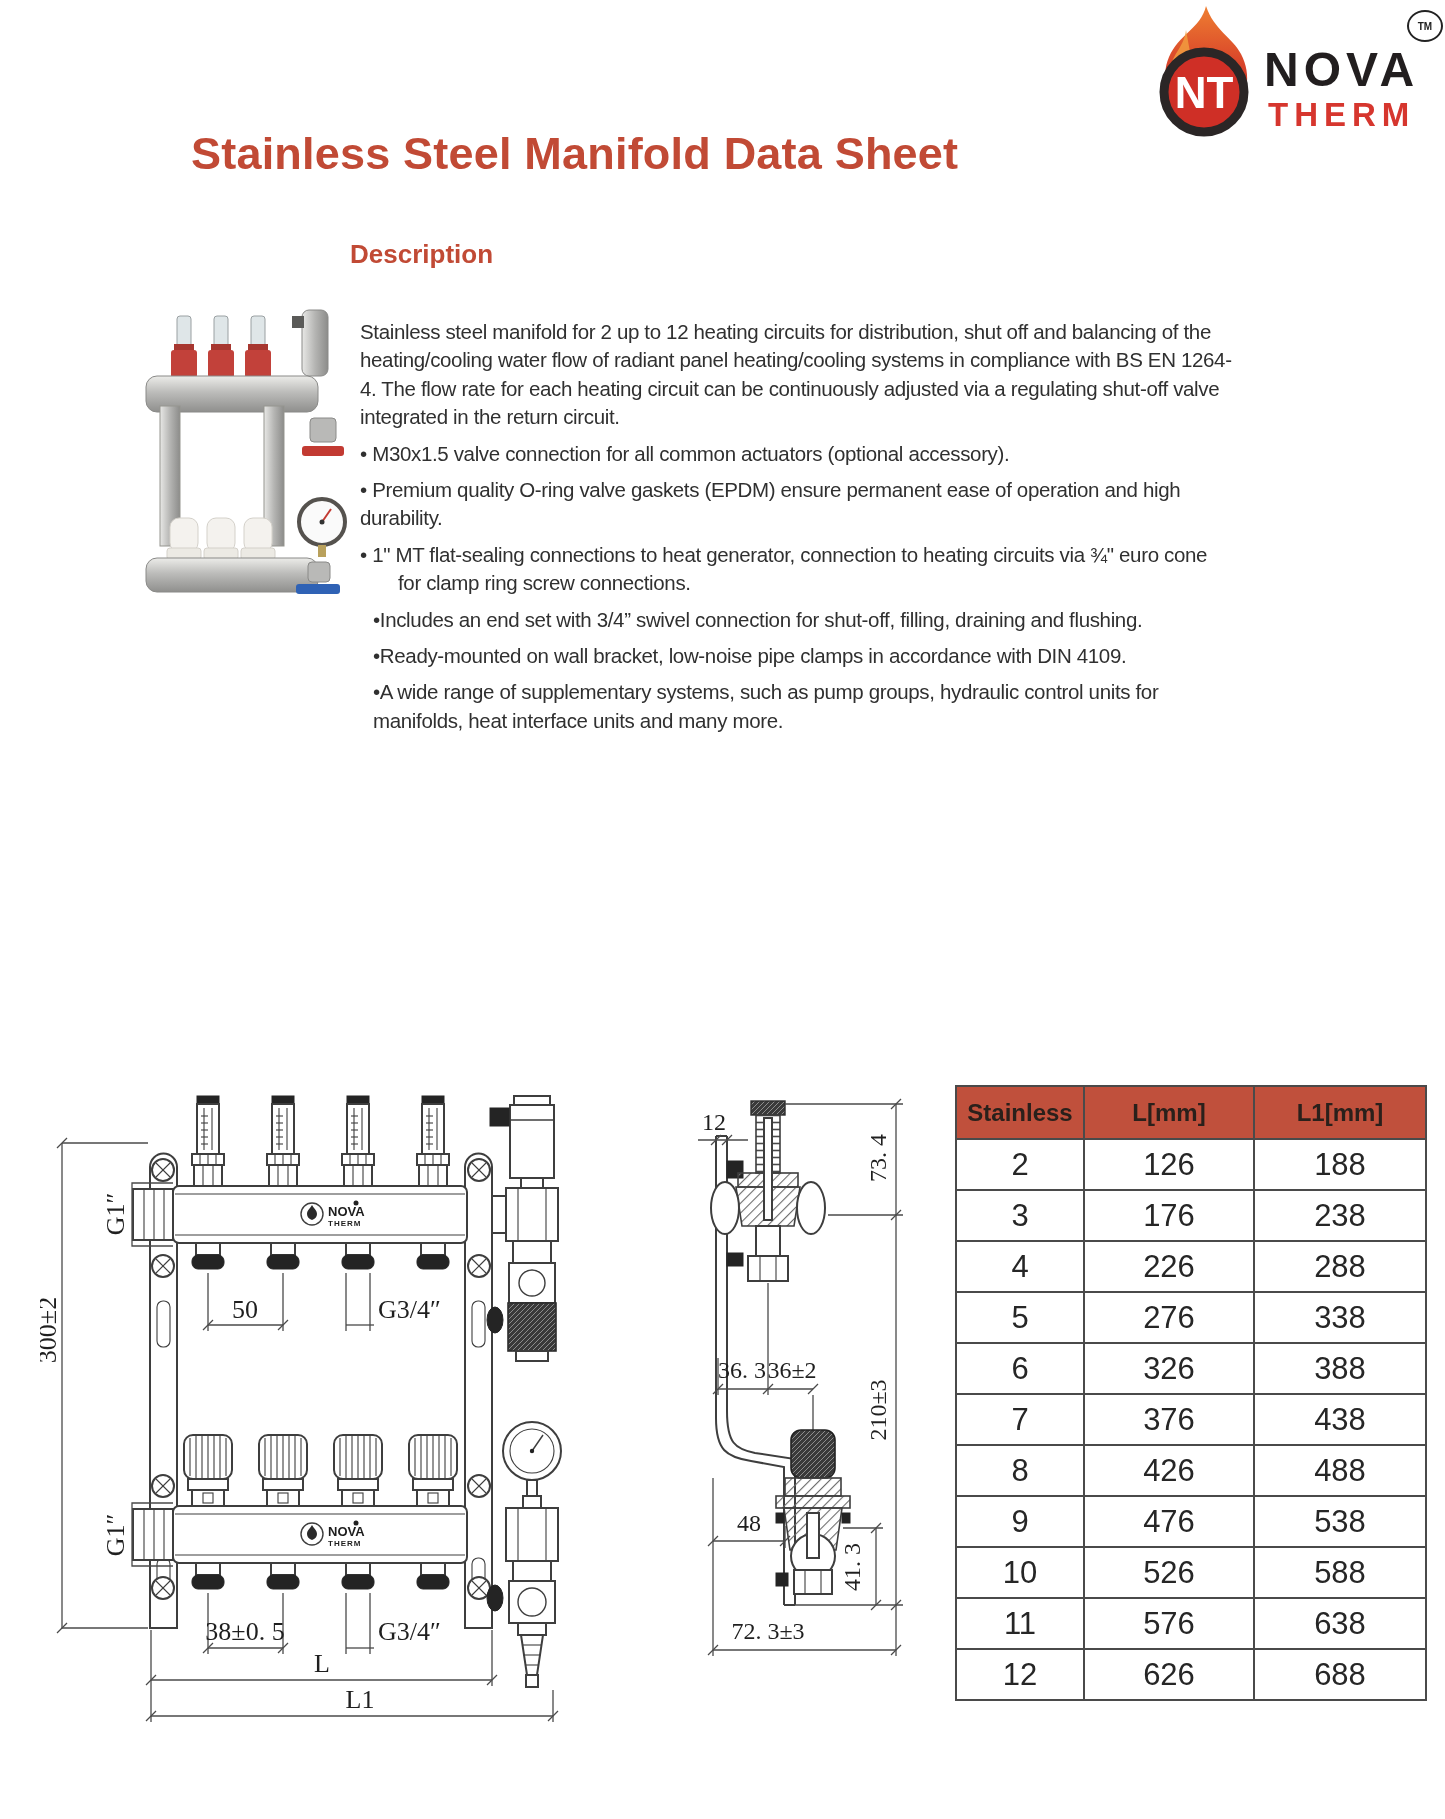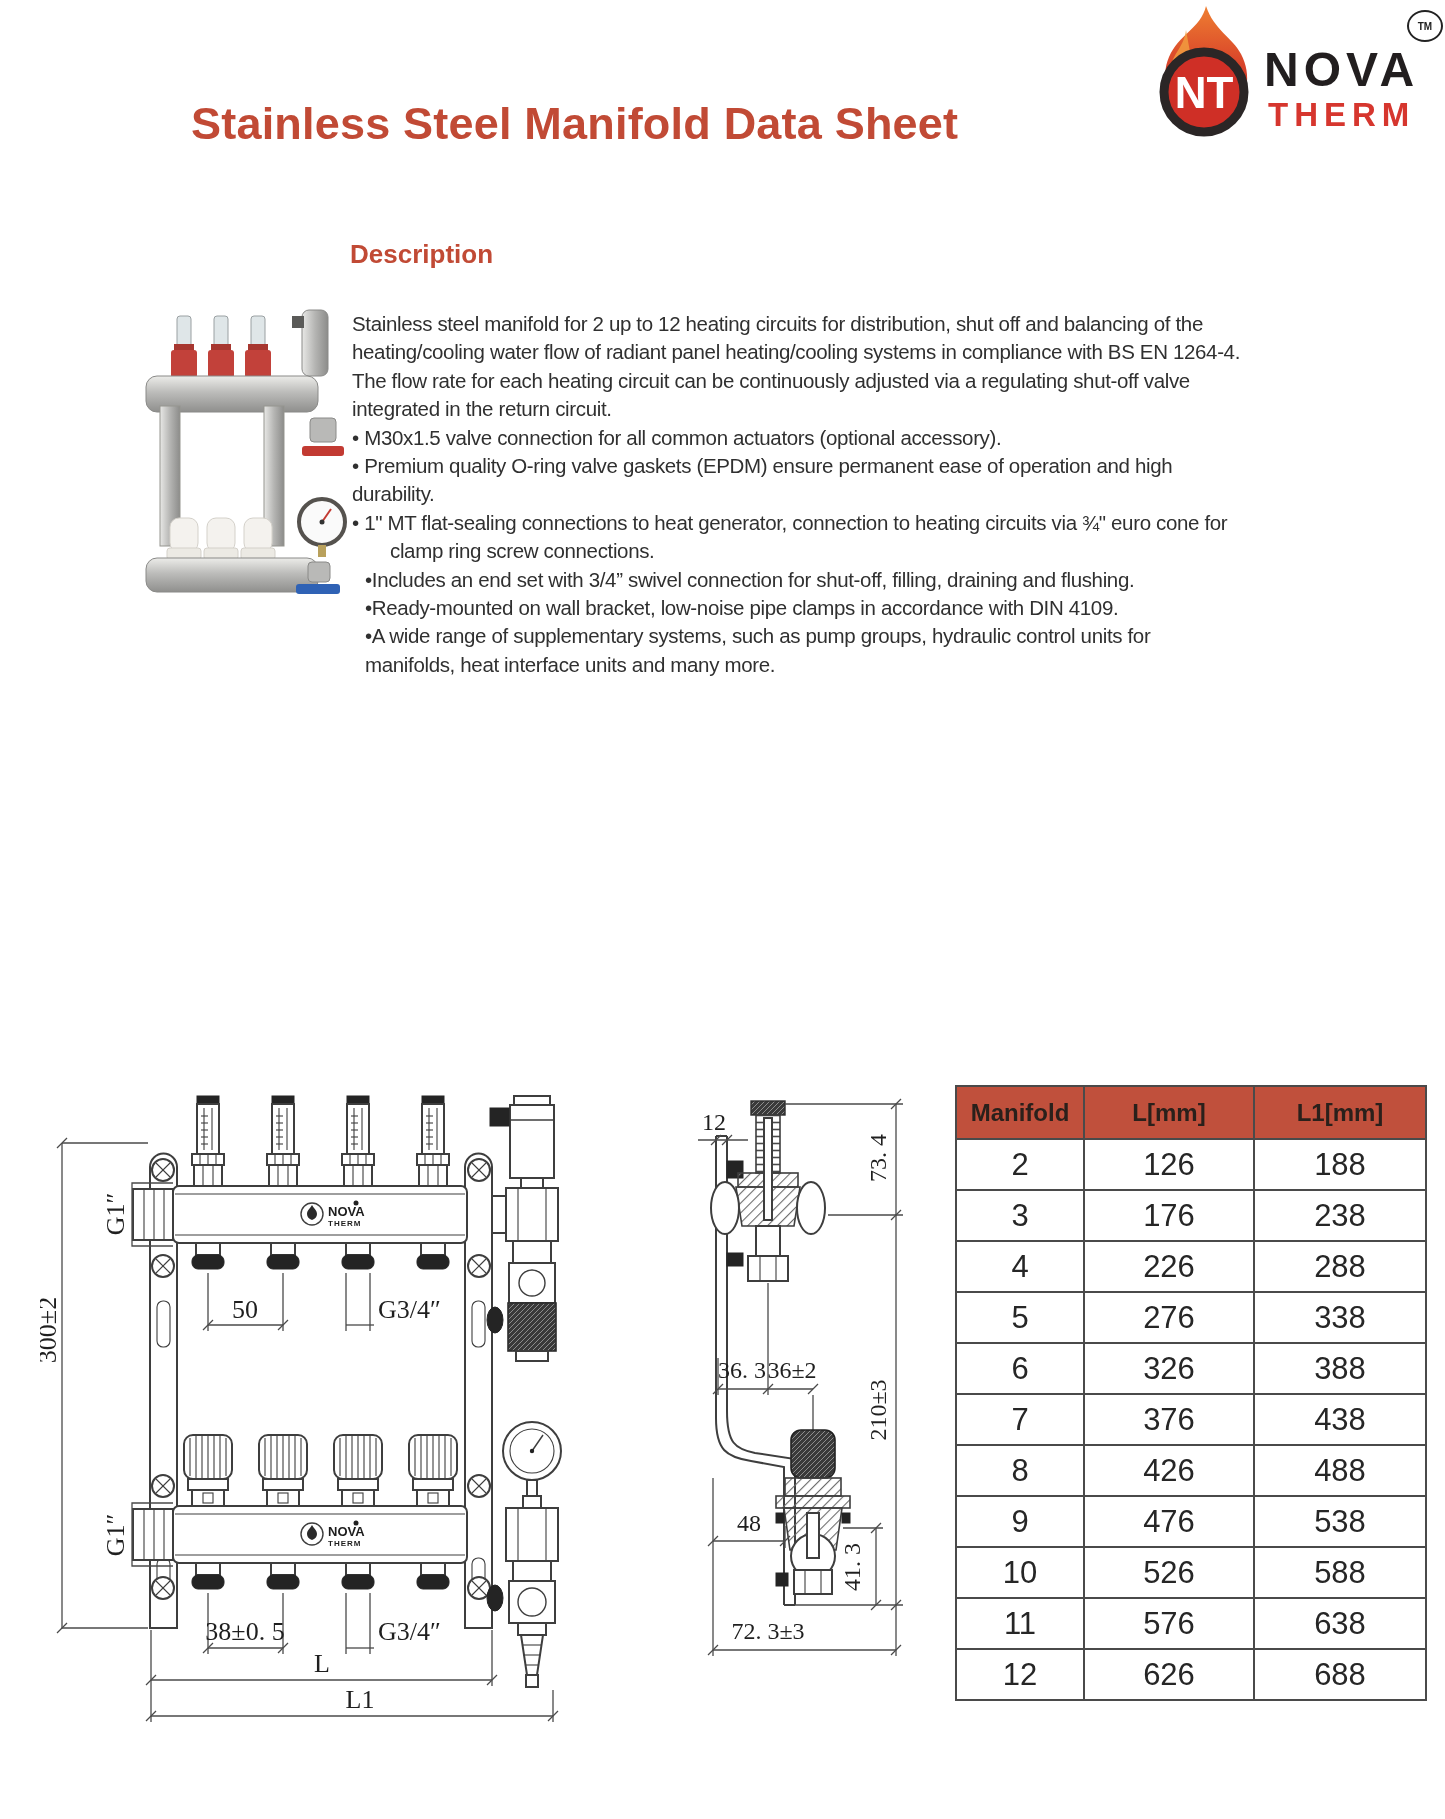--- a/index.html
+++ b/index.html
@@ -11,29 +11,29 @@
   
   .logo{left:1148px;top:4px;width:297px;height:140px}
   .logo-nova{position:absolute;left:116px;top:38px;font-size:48px;font-weight:bold;
              letter-spacing:5px;color:var(--logoNova,#221e1f);font-family:"Liberation Sans",sans-serif}
   .logo-therm{position:absolute;left:120px;top:92px;font-size:33px;font-weight:bold;
               letter-spacing:6px;color:var(--logoTherm,#d6362e)}
   .tm-badge{position:absolute;right:2px;top:6px;width:36px;height:32px;border:2.5px solid #222;
             border-radius:50%;display:flex;align-items:center;justify-content:center;
             font-size:10px;font-weight:bold;color:#222;background:#fff}
 
-  .page-title{left:191px;top:98px;font-size:45px;font-weight:bold;color:var(--accent,#c14a35);
+  .page-title{left:191px;top:128px;font-size:45px;font-weight:bold;color:var(--accent,#c14a35);
               letter-spacing:.2px;white-space:nowrap}
   .desc-heading{left:350px;top:239px;font-size:26px;font-weight:bold;color:var(--accent,#c14a35)}
 
   .photo{left:126px;top:300px;width:224px;height:302px}
 
   .desc-text{left:352px;top:310px;width:890px;font-size:20.5px;line-height:28.4px;
              letter-spacing:-0.35px;color:var(--bodyText,#303030)}
-  .desc-text p{margin:0}
+  .desc-text p{margin:8px}
   .bullet.b4{padding-left:38px;text-indent:-38px}
   .bullet.b-late{padding-left:13px}
 
   .drawing-front{left:40px;top:1058px;width:540px;height:712px}
   .drawing-side{left:588px;top:1058px;width:332px;height:712px}
 
   table.spec-table{position:absolute;left:955px;top:1085px;width:470px;
                    border-collapse:collapse;table-layout:fixed;background:#fff}
   .spec-table th{background:var(--tableHeaderBg,#c0503c);color:var(--tableHeaderText,#2a201b);
                  font-size:24px;font-weight:bold;height:53px;border:2px solid #4a4a4a;text-align:center}
@@ -502,21 +502,21 @@
 </svg>
 
 <table class="spec-table">
   <colgroup>
       <col class="col-c">
       <col class="col-l">
       <col class="col-l1">
     </colgroup>
   <thead>
     <tr>
-      <th>Manifold</th>
+      <th>Stainless</th>
       <th>L[mm]</th>
       <th>L1[mm]</th>
     </tr>
   </thead>
   <tbody>
       <tr>
         <td>2</td>
         <td>126</td>
         <td>188</td>
       </tr>

